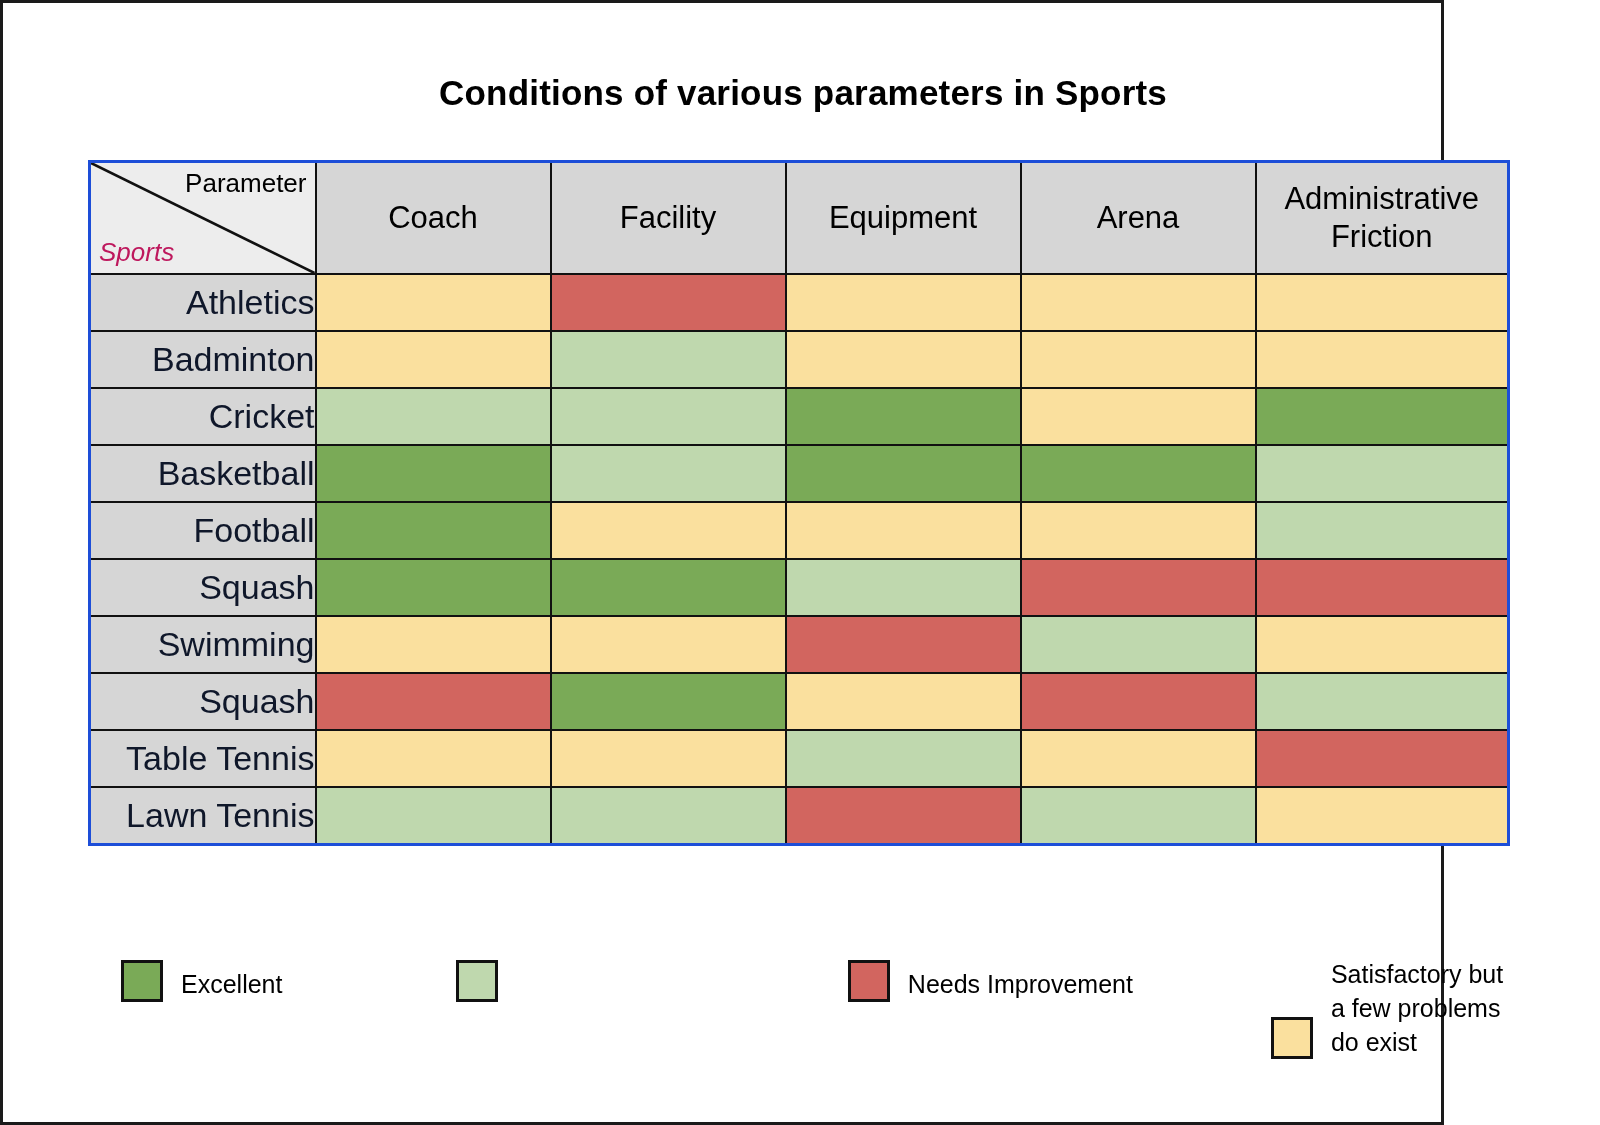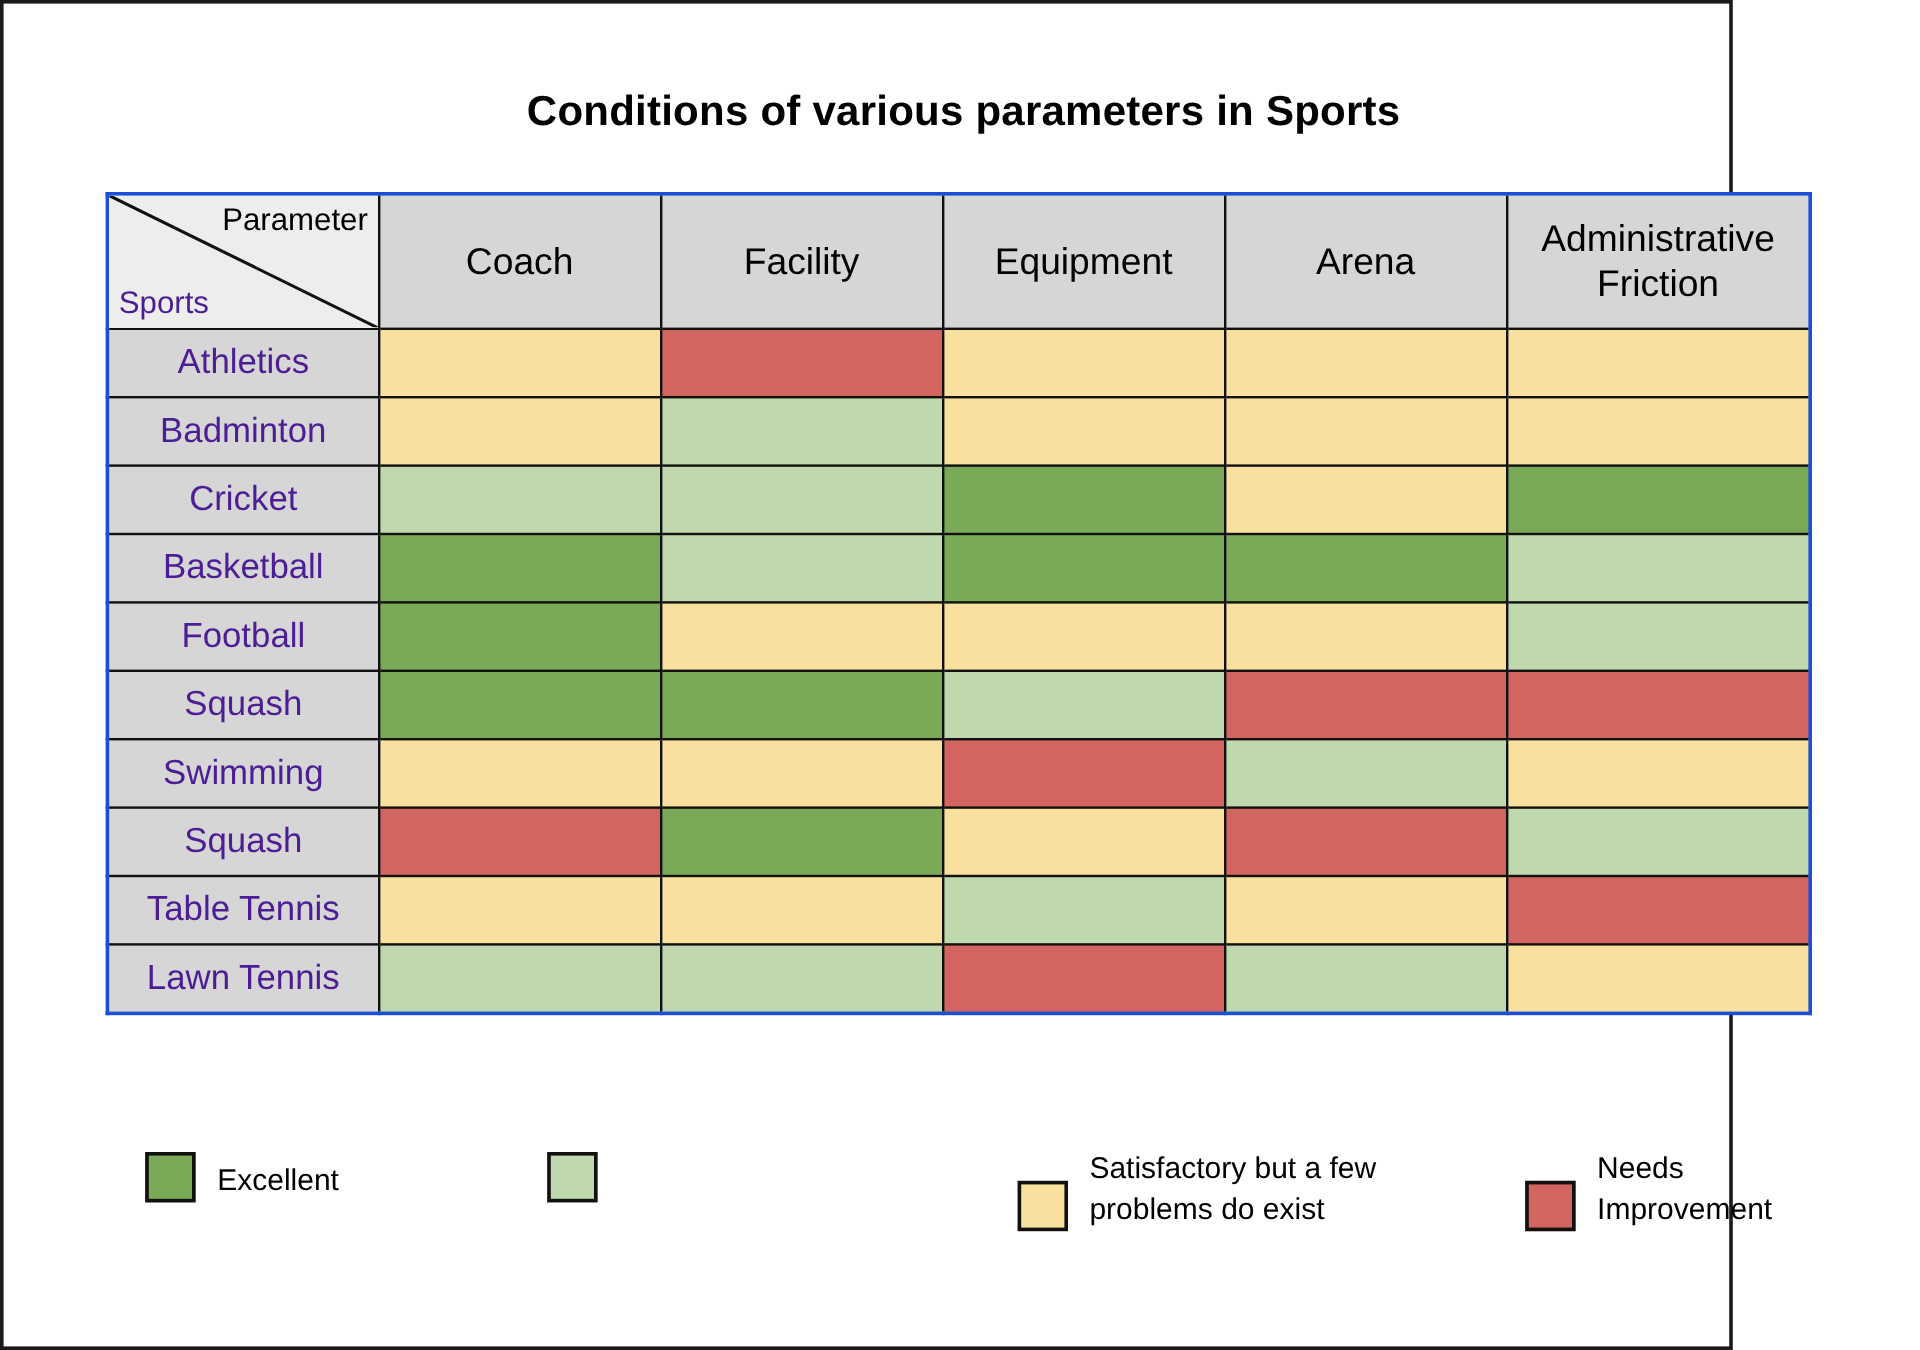--- a/index.html
+++ b/index.html
@@ -79,42 +79,43 @@
     font-weight: normal;
     color: #000;
     line-height: 1.1;
   }
   th.corner-cell .lbl-sports {
     position: absolute;
     left: 8px;
     bottom: 6px;
     font-size: 26px;
     font-weight: normal;
-    color: #4c1d95;
+    color: #be185d;
     line-height: 1.1;
+    font-style: italic;
   }
 
   th.col-head {
     height: 110px;
     background: #d6d6d6;
     color: #000000;
     font-size: 31px;
     font-weight: normal;
     text-align: center;
     vertical-align: middle;
     line-height: 1.22;
   }
 
   td.row-head {
     height: 55px;
     background: #d6d6d6;
-    color: #4c1d95;
-    font-size: 29px;
-    font-weight: normal;
-    text-align: center;
+    color: #0f172a;
+    font-size: 34px;
+    font-weight: normal;
+    text-align: right;
     vertical-align: middle;
     white-space: nowrap;
   }
 
   td.cell {
     height: 55px;
   }
 
   
   #legend {
@@ -270,22 +271,22 @@
 
   <div id="legend">
       <div class="legend-item">
         <span class="legend-swatch" style="background: rgb(122, 170, 87);"></span>
         <span class="legend-label">Excellent</span>
       </div>
       <div class="legend-item">
         <span class="legend-swatch" style="background: rgb(191, 216, 174);"></span>
       </div>
       <div class="legend-item">
+        <span class="legend-swatch" style="background: rgb(210, 101, 95);"></span>
+        <span class="legend-label">Needs Improvement</span>
+      </div>
+      <div class="legend-item">
         <span class="legend-swatch" style="background: rgb(250, 224, 158);"></span>
         <span class="legend-label">Satisfactory but a few problems do exist</span>
       </div>
-      <div class="legend-item">
-        <span class="legend-swatch" style="background: rgb(210, 101, 95);"></span>
-        <span class="legend-label">Needs Improvement</span>
-      </div>
     </div>
 
 </div>
 
 </body></html>

